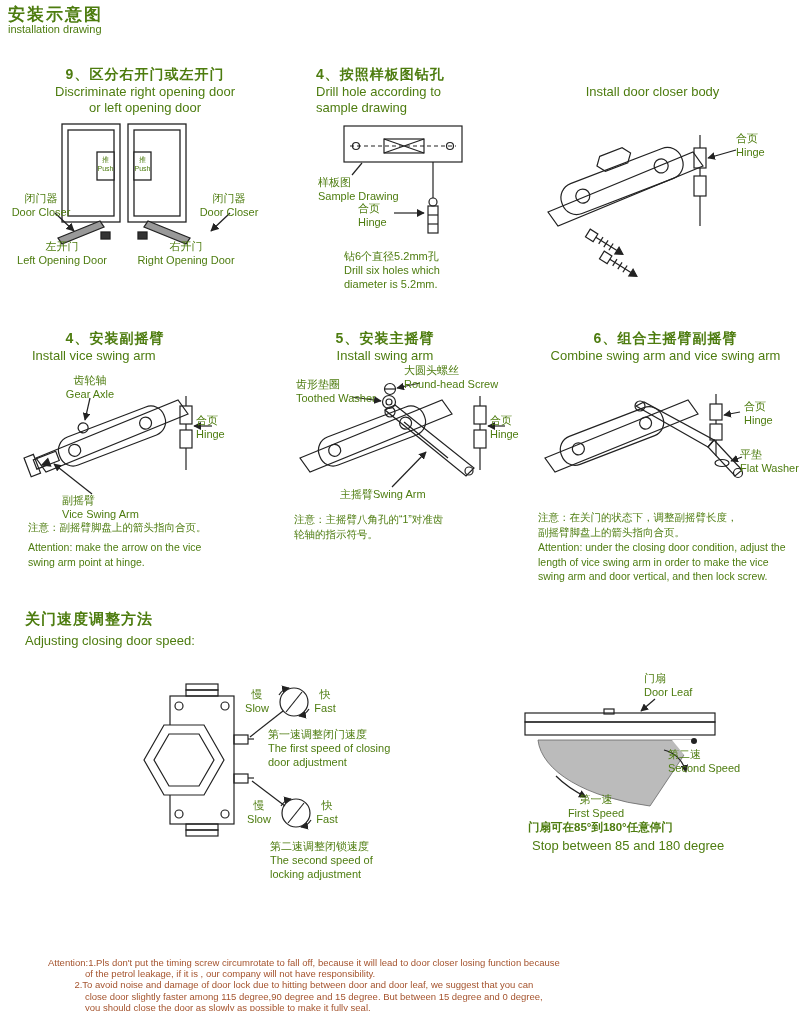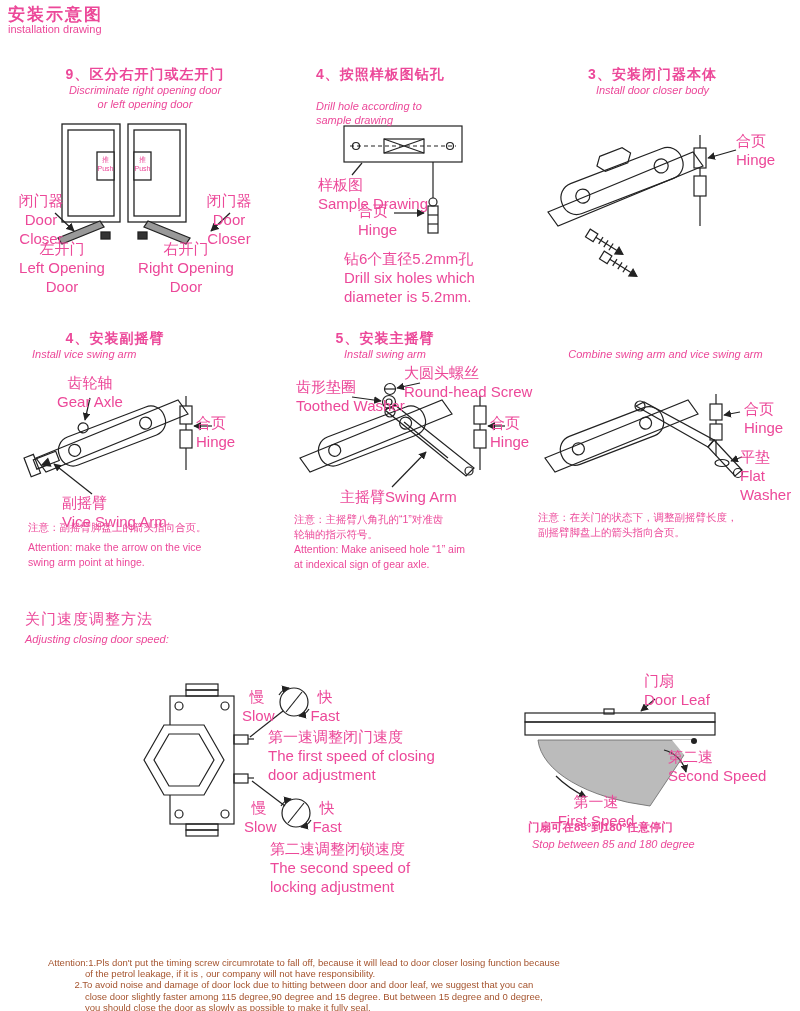--- a/index.html
+++ b/index.html
@@ -3,30 +3,30 @@
 <meta charset="utf-8">
 <style>
   * { margin:0; padding:0; box-sizing:border-box; }
   html,body { background:#fff; }
   .page {
     position:relative; width:800px; height:1011px; background:#ffffff;
     font-family:"Liberation Sans","DejaVu Sans",sans-serif; color:#111;
     overflow:hidden;
   }
   .art { position:absolute; left:0; top:0; }
-  .t { position:absolute; white-space:pre-line; color:#ec4899; }
+  .t { position:absolute; white-space:pre-line; color:#4d7c0f; }
   .c { text-align:center; }
   .title-zh { font-size:17px; font-weight:bold; letter-spacing:2px; }
   .title-en { font-size:11px; }
   .h  { font-size:14px; font-weight:bold; letter-spacing:1px; }
-  .s  { font-size:11px; line-height:1.25;font-style:italic; }
-  .lbl{ font-size:15px; line-height:1.25; }
+  .s  { font-size:13px; line-height:1.25; }
+  .lbl{ font-size:11px; line-height:1.25; }
   .sm { font-size:7px; line-height:1.3; text-align:center; }
   .note { font-size:10.5px; line-height:1.4; }
-  .big  { font-size:15px; font-weight:normal; letter-spacing:1px;text-align:right; }
+  .big  { font-size:15px; font-weight:bold; letter-spacing:1px;text-align:right; }
   .bzh  { font-size:11.5px; font-weight:bold; }
   .red   { color:#ff0000; white-space:pre-wrap; font-size:10.5px; line-height:1.45; }
   .brown { color:#a5542e; white-space:pre-wrap; font-size:9.5px; line-height:1.18; }
 </style>
 </head>
 <body>
 
 <div class="page">
 
   <svg class="art" width="800" height="1011" viewBox="0 0 800 1011">
@@ -222,31 +222,30 @@
   <div class="t lbl c" style="left:10px;top:192px;width:62px">闭门器
 Door Closer</div>
   <div class="t lbl c" style="left:198px;top:192px;width:62px">闭门器
 Door Closer</div>
   <div class="t lbl c" style="left:8px;top:240px;width:108px">左开门
 Left Opening Door</div>
   <div class="t lbl c" style="left:128px;top:240px;width:116px">右开门
 Right Opening Door</div>
 
   <div class="t h" style="left:316px;top:66px">4、按照样板图钻孔</div>
-  <div class="t s" style="left:316px;top:100px">Drill hole according to
+  <div class="t s" style="left:316px;top:84px">Drill hole according to
 sample drawing</div>
   <div class="t lbl" style="left:318px;top:176px">样板图
 Sample Drawing</div>
   <div class="t lbl" style="left:358px;top:202px">合页
 Hinge</div>
   <div class="t lbl" style="left:344px;top:250px">钻6个直径5.2mm孔
 Drill six holes which
 diameter is 5.2mm.</div>
 
-  <div class="t h c" style="left:545px;top:66px;width:215px">3、安装闭门器本体</div>
   <div class="t s c" style="left:545px;top:84px;width:215px">Install door closer body</div>
   <div class="t lbl" style="left:736px;top:132px">合页
 Hinge</div>
 
   <div class="t h c" style="left:30px;top:330px;width:170px">4、安装副摇臂</div>
   <div class="t s" style="left:32px;top:348px">Install vice swing arm</div>
   <div class="t lbl c" style="left:55px;top:374px;width:70px">齿轮轴
 Gear Axle</div>
   <div class="t lbl" style="left:196px;top:414px">合页
 Hinge</div>
@@ -260,30 +259,32 @@
   <div class="t s c" style="left:300px;top:348px;width:170px">Install swing arm</div>
   <div class="t lbl" style="left:404px;top:364px">大圆头螺丝
 Round-head Screw</div>
   <div class="t lbl" style="left:296px;top:378px">齿形垫圈
 Toothed Washer</div>
   <div class="t lbl" style="left:490px;top:414px">合页
 Hinge</div>
   <div class="t lbl" style="left:340px;top:488px">主摇臂Swing Arm</div>
   <div class="t note" style="left:294px;top:512px">注意：主摇臂八角孔的“1”对准齿
 轮轴的指示符号。</div>
-  <div class="t note" style="left:294px;top:542px">Attention: Make aniseed hole “1” aim
-at indexical sign of gear axle.</div>
-
+
+  <div class="t h c" style="left:538px;top:330px;width:255px">6、组合主摇臂副摇臂</div>
   <div class="t s c" style="left:538px;top:348px;width:255px">Combine swing arm and vice swing arm</div>
   <div class="t lbl" style="left:744px;top:400px">合页
 Hinge</div>
   <div class="t lbl" style="left:740px;top:448px">平垫
 Flat Washer</div>
   <div class="t note" style="left:538px;top:510px">注意：在关门的状态下，调整副摇臂长度，
 副摇臂脚盘上的箭头指向合页。</div>
+  <div class="t note" style="left:538px;top:540px">Attention: under the closing door condition, adjust the
+length of vice swing arm in order to make the  vice
+swing arm and door vertical, and then lock screw.</div>
 
   <div class="t big" style="left:25px;top:610px">关门速度调整方法</div>
   <div class="t s" style="left:25px;top:633px">Adjusting closing door speed:</div>
 
   <div class="t lbl c" style="left:242px;top:688px;width:30px">慢
 Slow</div>
   <div class="t lbl c" style="left:310px;top:688px;width:30px">快
 Fast</div>
   <div class="t lbl" style="left:268px;top:728px">第一速调整闭门速度
 The first speed of closing

